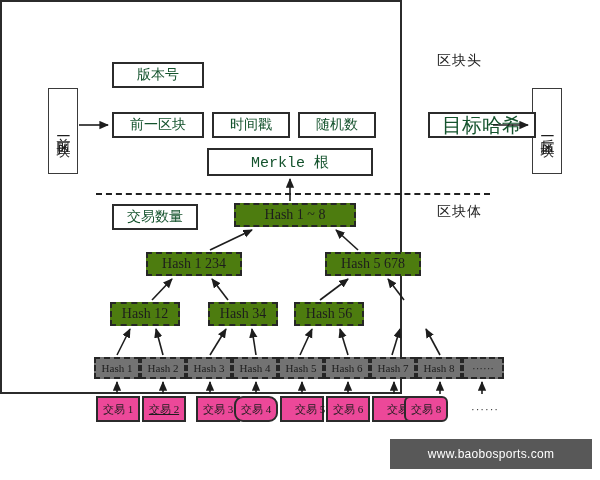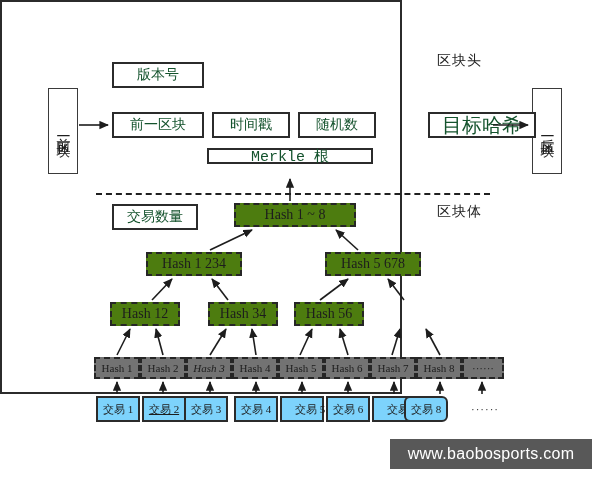--- a/index.html
+++ b/index.html
@@ -16,21 +16,21 @@
   .wm{
     position:absolute;
     background:#585858;
     color:#ffffff;
     font-family:"Liberation Sans", sans-serif;
     display:flex;align-items:center;justify-content:center;
     letter-spacing:.3px;
     white-space:nowrap;
   }
   #wm-tag{left:8px;top:8px;width:138px;height:26px;font-size:15px;}
-  #wm-url{left:390px;top:439px;width:202px;height:30px;font-size:16px;}
+  #wm-url{left:390px;top:439px;width:202px;height:30px;font-size:12px;}
 
   
   .solid-box{
     position:absolute;
     border:2px solid #2b2b2b;
     background:#ffffff;
     box-sizing:border-box;
     display:flex;align-items:center;justify-content:center;
     text-align:center;
     color:#14532d;
@@ -84,21 +84,21 @@
   }
   #label-header{left:437px;top:52px;}
   #label-body{left:437px;top:203px;}
 
   
   #f-version{left:112px;top:62px;width:92px;height:26px;font-size:14px;}
   #f-prevhash{left:112px;top:112px;width:92px;height:26px;font-size:14px;}
   #f-timestamp{left:212px;top:112px;width:78px;height:26px;font-size:14px;}
   #f-nonce{left:298px;top:112px;width:78px;height:26px;font-size:14px;}
   #f-target{left:384px;top:112px;width:108px;height:26px;font-size:20px;margin-left:44px;}
-  #f-merkle{left:207px;top:148px;width:166px;height:16px;font-size:15px;}
+  #f-merkle{left:207px;top:148px;width:166px;height:28px;font-size:15px;}
 
   #f-txcount{left:112px;top:204px;width:86px;height:26px;font-size:14px;}
 
   
   #divider{
     position:absolute;
     left:96px;top:193px;width:394px;height:0;
     border-top:2px dashed #1f1f1f;
   }
 
@@ -118,21 +118,21 @@
     border:2px dashed #262626;
     background:#737373;box-sizing:border-box;
     display:flex;align-items:center;justify-content:center;
     font-size:11px;color:#1d1d1d;white-space:nowrap;
   }
   
   .txn{
     position:absolute;
     top:396px;height:26px;
     border:2px solid #2b2b2b;
-    background:#7dd3fc;box-sizing:border-box;
+    background:#ec4899;box-sizing:border-box;
     display:flex;align-items:center;justify-content:center;
     font-size:11px;color:#1d1d1d;white-space:nowrap;
   }
   .txn-dots{
     position:absolute;top:396px;height:26px;
     display:flex;align-items:center;justify-content:center;
     font-size:11px;color:#1d1d1d;letter-spacing:1px;
   }
 
   
@@ -169,33 +169,33 @@
   <div class="dash-box" id="h-1-8">Hash 1 ~ 8</div>
   <div class="dash-box" id="h-1234">Hash 1 234</div>
   <div class="dash-box" id="h-5678">Hash 5 678</div>
   <div class="dash-box" id="h-12">Hash 12</div>
   <div class="dash-box" id="h-34">Hash 34</div>
   <div class="dash-box" id="h-56">Hash 56</div>
 
   <div id="leaf-row">
       <div class="leaf" style="left: 94px; width: 46px;">Hash 1</div>
       <div class="leaf" style="left: 140px; width: 46px;">Hash 2</div>
-      <div class="leaf" style="left: 186px; width: 46px; font-style: italic;">Hash 3</div>
+      <div class="leaf" style="left: 186px; width: 46px;">Hash 3</div>
       <div class="leaf" style="left: 232px; width: 46px;">Hash 4</div>
       <div class="leaf" style="left: 278px; width: 46px;">Hash 5</div>
       <div class="leaf" style="left: 324px; width: 46px;">Hash 6</div>
       <div class="leaf" style="left: 370px; width: 46px;">Hash 7</div>
       <div class="leaf" style="left: 416px; width: 46px;">Hash 8</div>
       <div class="leaf" style="left: 462px; width: 42px;">······</div>
     </div>
   <div id="txn-row">
       <div class="txn" style="left: 96px; width: 44px;">交易 1</div>
       <div class="txn" style="left: 142px; width: 44px; text-decoration: underline;">交易 2</div>
-      <div class="txn" style="left: 184px; width: 44px;">交易 3</div>
-      <div class="txn" style="left: 234px; width: 44px;">交易 4</div>
+      <div class="txn" style="left: 196px; width: 44px;">交易 3</div>
+      <div class="txn" style="left: 234px; width: 44px; border-radius: 9px;">交易 4</div>
       <div class="txn" style="left: 280px; width: 44px; padding-left: 16px;">交易 5</div>
       <div class="txn" style="left: 326px; width: 44px;">交易 6</div>
       <div class="txn" style="left: 372px; width: 60px;">交易 7</div>
       <div class="txn" style="left: 404px; width: 44px; border-radius: 6px;">交易 8</div>
       <div class="txn-dots" style="left: 464px; width: 42px;">······</div>
     </div>
 
   <svg id="arrows" viewBox="0 0 600 480" xmlns="http://www.w3.org/2000/svg">
     <defs>
       <marker id="ah" markerWidth="7" markerHeight="7" refX="5.4" refY="2.6" orient="auto" markerUnits="strokeWidth">

